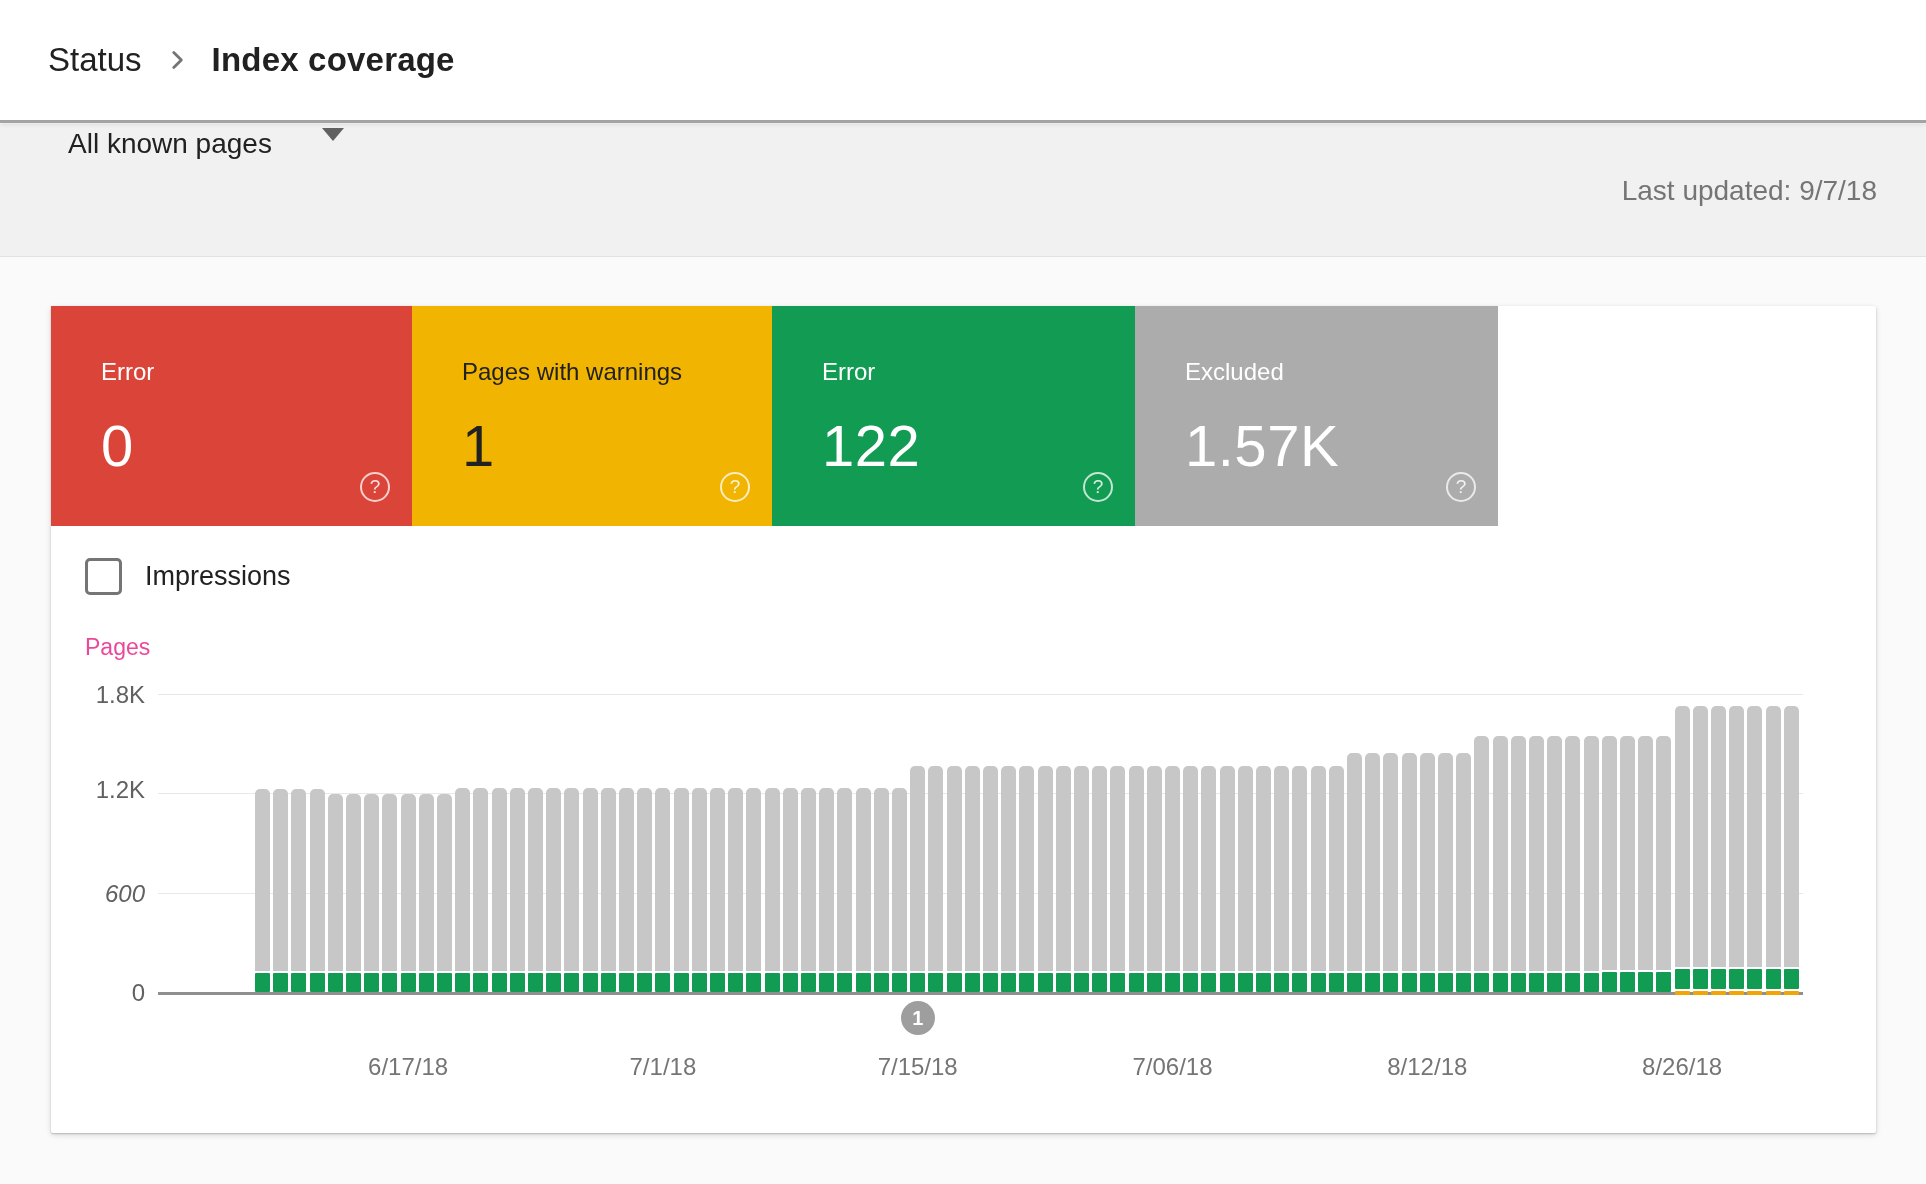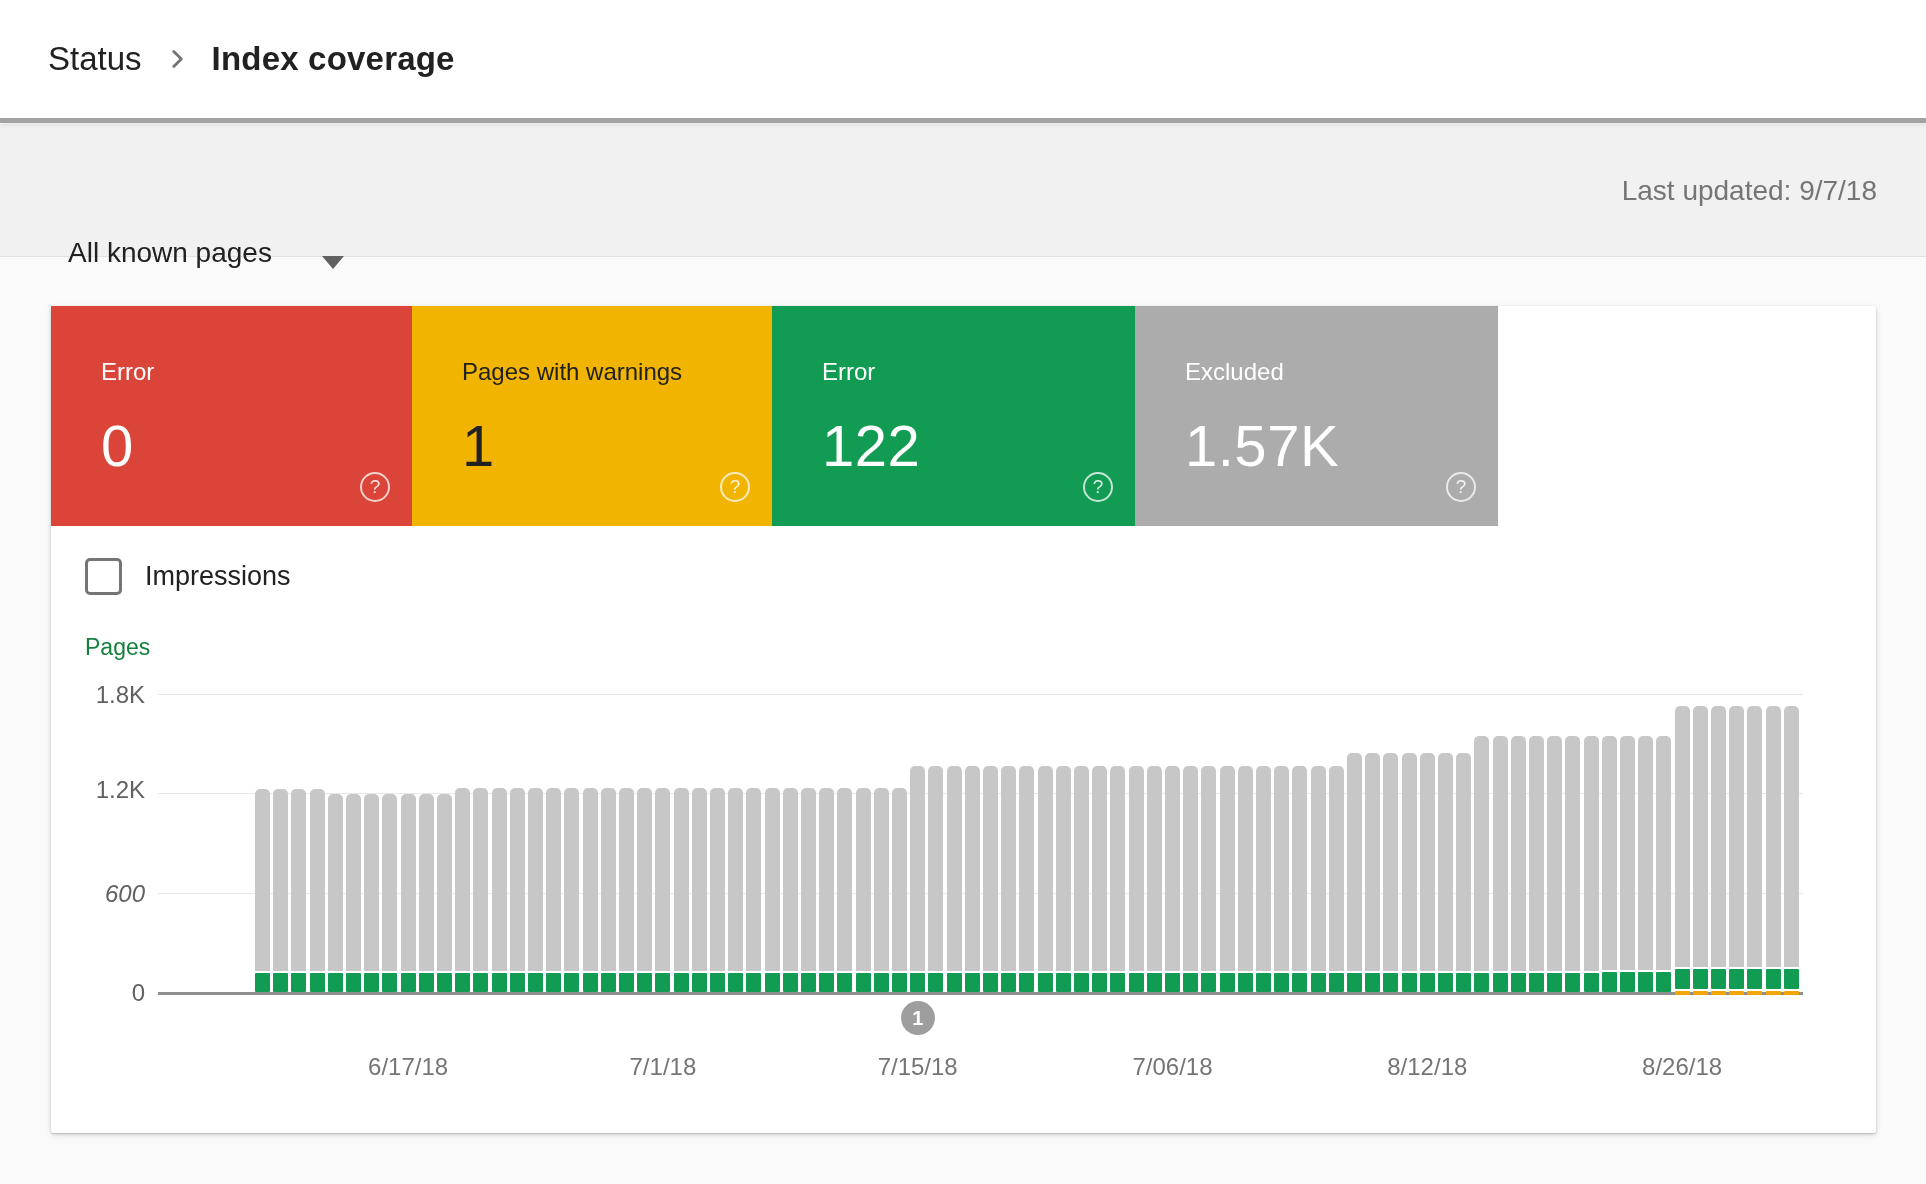--- a/index.html
+++ b/index.html
@@ -7,38 +7,38 @@
   body {
     font-family:"Liberation Sans", sans-serif;
     background:#fafafa;
     color:#212121;
     position:relative;
   }
   
   .app-header {
     position:absolute; left:0; top:0; width:1926px; height:123px;
     background:#ffffff;
-    border-bottom:5px solid #a3a3a3;
+    border-bottom:3px solid #a3a3a3;
     box-shadow:0 2px 4px rgba(0,0,0,.08);
     display:flex; align-items:center;
     z-index:5;
   }
   .breadcrumb { display:flex; align-items:center; margin-left:48px; }
   .crumb-parent { font-size:33px; color:#212121; font-weight:400; cursor:pointer; }
   .crumb-chevron { margin:0 22px; display:flex; align-items:center; }
   .crumb-current { font-size:33px; color:#212121; font-weight:bold; letter-spacing:.2px; }
   
   .filter-bar {
     position:absolute; left:0; top:124px; width:1926px; height:133px;
     background:#f1f1f1;
     border-bottom:1px solid #e2e2e2;
   }
   .filter-dropdown {
-    position:absolute; left:68px; top:12px; height:133px;
-    display:flex; align-items:flex-end; cursor:pointer;
+    position:absolute; left:68px; top:4px; height:133px;
+    display:flex; align-items:flex-start; cursor:pointer;
   }
   .filter-dropdown-label { font-size:28px; color:#212121; }
   .caret-down {
     margin-left:50px;
     width:0; height:0;
     border-left:11px solid transparent;
     border-right:11px solid transparent;
     border-top:13px solid #616161;
   }
   .last-updated {
@@ -69,21 +69,21 @@
   
   .impressions-row { position:absolute; left:34px; top:252px; display:flex; align-items:center; cursor:pointer; }
   .checkbox {
     width:37px; height:37px;
     border:3px solid #757575; border-radius:5px;
     background:#fff;
   }
   .impressions-label { margin-left:23px; font-size:27px; color:#212121; }
   
   .chart-area { position:absolute; left:0; top:0; width:1825px; height:827px; pointer-events:none; }
-  .y-axis-title { position:absolute; left:34px; top:328px; font-size:23px; color:#15803d; }
+  .y-axis-title { position:absolute; left:34px; top:328px; font-size:23px; color:#ec4899; }
   .grid-line { position:absolute; height:1px; background:#e8e8e8; }
   .axis-line { position:absolute; height:3px; background:#8f8f8f; }
   .y-tick-label { position:absolute; width:70px; text-align:right; font-size:24px; color:#616161; }
   .x-tick-label { position:absolute; width:130px; text-align:center; font-size:24px; color:#757575; }
   .bar-seg { position:absolute; pointer-events:auto; }
   .seg-excluded { background:#c7c7c7; border-radius:5px 5px 0 0; }
   .seg-valid { background:#119b53; border-radius:1px; }
   .seg-warning { background:#f2a604; border-radius:1px; }
   .annotation-marker {
     position:absolute; width:34px; height:34px; border-radius:50%;

